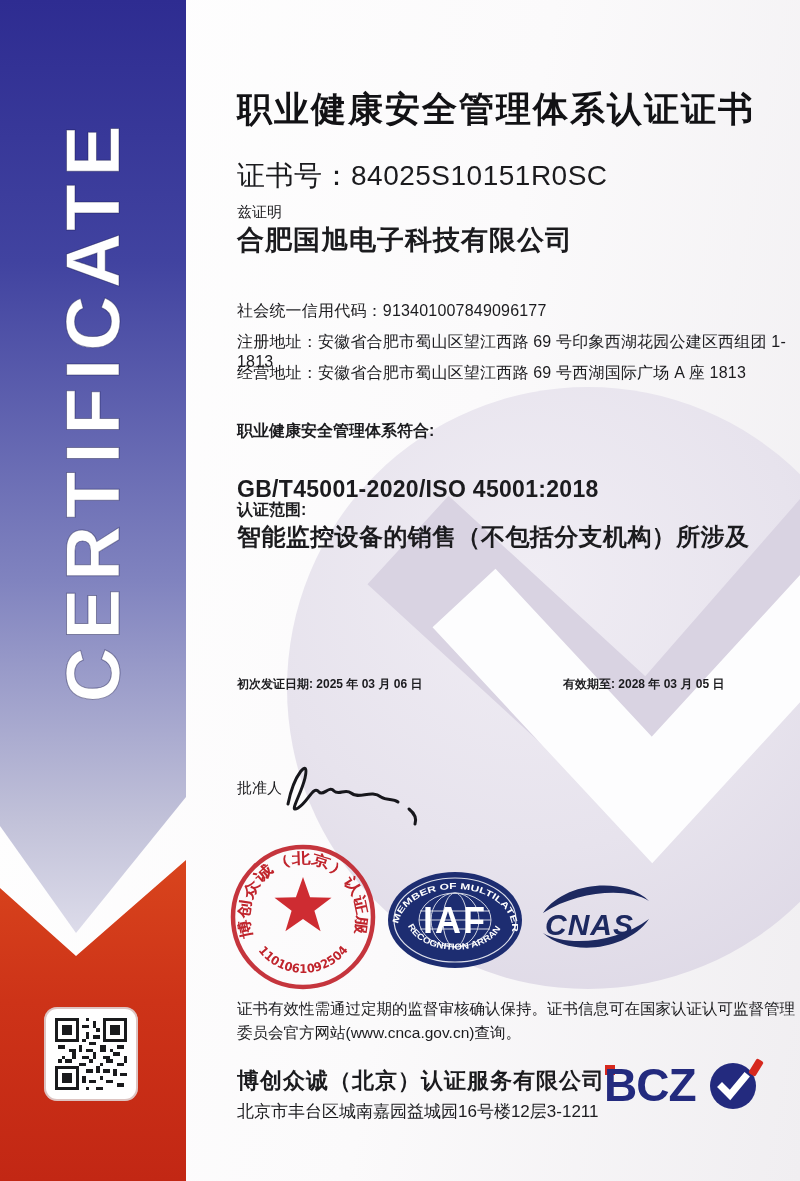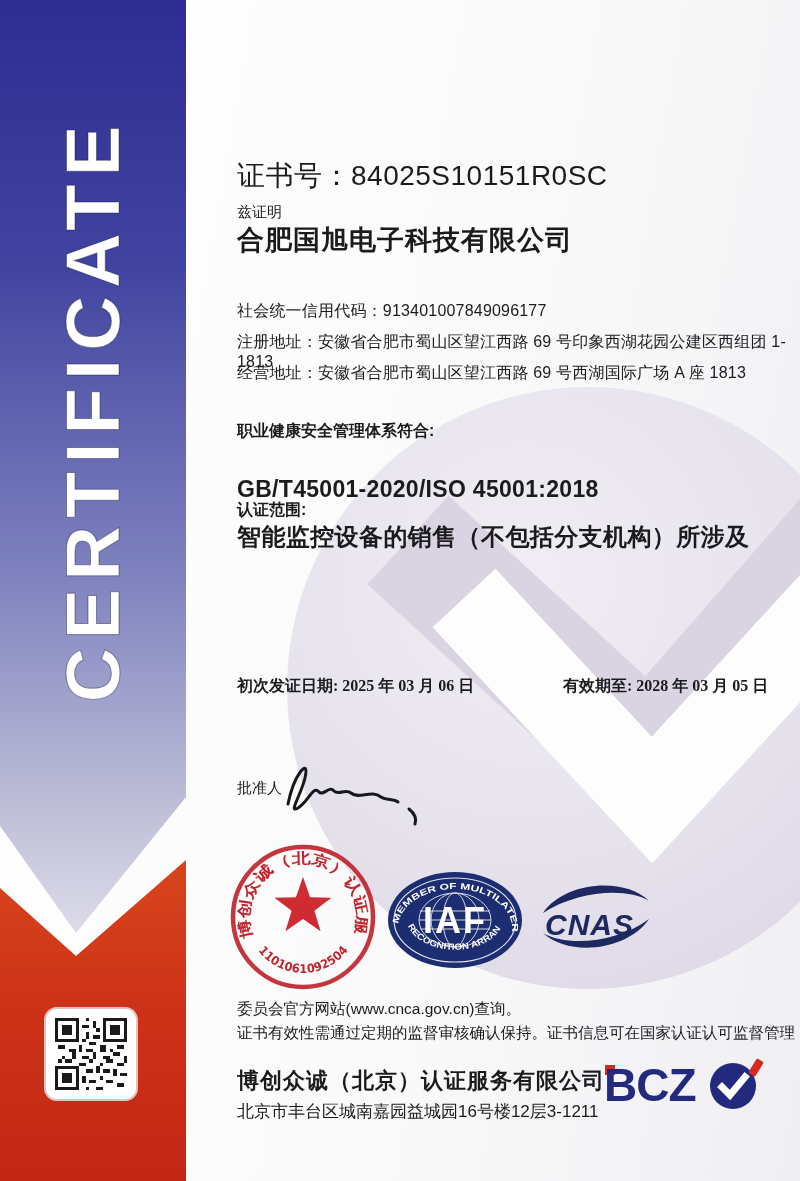--- a/index.html
+++ b/index.html
@@ -37,21 +37,21 @@
   }
   
   .title{left:237px;top:86px;font-size:35px;font-weight:700;letter-spacing:2px;color:#121215;}
   .certno{left:237px;top:157px;font-size:28px;font-weight:500;letter-spacing:.5px;}
   .intro{left:237px;top:203px;font-size:15px;font-weight:400;}
   .company{left:237px;top:222px;font-size:27px;font-weight:700;letter-spacing:1px;}
   .infoline{font-size:16px;font-weight:500;letter-spacing:.2px;}
   .lbl{font-size:16px;font-weight:600;}
   .std{left:237px;top:444px;font-size:23px;font-weight:700;letter-spacing:.3px;margin-top:32px;}
   .scope{left:237px;top:521px;width:540px;font-size:24px;font-weight:700;line-height:31px;letter-spacing:.4px;}
-  .dateline{font-size:16px;font-weight:600;font-family:Liberation Serif, serif;}
+  .dateline{font-size:12px;font-weight:600;}
   .approver{left:237px;top:779px;font-size:15px;font-weight:500;}
   .notice{font-size:15.5px;font-weight:500;line-height:23.5px;width:560px;}
   .issuer{left:237px;top:1066px;font-size:22px;font-weight:700;letter-spacing:1px;}
   .issuer-addr{left:237px;top:1100px;font-size:17px;font-weight:500;}
   
   .cnas-info{left:657px;top:877px;display:flex;flex-direction:column;color:#1b2050;}
   .cnas-info .cn{font-size:13px;font-weight:600;line-height:18px;}
   .cnas-info .en{font-size:11.5px;font-weight:700;line-height:16px;letter-spacing:0;}
   
   .bcz{left:604px;top:1062px;width:170px;height:50px;z-index:2;}
@@ -139,20 +139,21 @@
           <rect x="10" y="18" width="2" height="1"></rect>
         <rect x="13" y="17" width="1" height="1"></rect>
           <rect x="15" y="18" width="2" height="1"></rect>
         <rect x="18" y="19" width="2" height="1"></rect>
           <rect x="9" y="20" width="1" height="1"></rect>
         <rect x="12" y="20" width="2" height="1"></rect>
       </g>
     </svg>
   </div>
 
+  <div class="abs title z2">职业健康安全管理体系认证证书</div>
   <div class="abs certno z2"><span>证书号：</span><span>84025S10151R0SC</span></div>
   <div class="abs intro z2">兹证明</div>
   <div class="abs company z2">合肥国旭电子科技有限公司</div>
 
   <div class="abs infoline z2" style="left:237px;top:301px">社会统一信用代码：913401007849096177</div>
   <div class="abs infoline z2" style="left:237px;top:332px">注册地址：安徽省合肥市蜀山区望江西路 69 号印象西湖花园公建区西组团 1-1813</div>
   <div class="abs infoline z2" style="left:237px;top:363px">经营地址：安徽省合肥市蜀山区望江西路 69 号西湖国际广场 A 座 1813</div>
 
   <div class="abs lbl z2" style="left:237px;top:421px">职业健康安全管理体系符合:</div>
   <div class="abs std z2">GB/T45001-2020/ISO 45001:2018</div>
@@ -213,22 +214,22 @@
     </text>
   </svg>
 
   <svg class="abs z3" style="left:537px;top:879px" width="118" height="76" viewBox="0 0 118 76">
     <path d="M 6 34 C 28 2 88 -2 112 22 C 90 8 40 12 6 34 Z" fill="#1d2960"></path>
     <path d="M 112 40 C 90 72 32 78 6 54 C 30 68 80 64 112 40 Z" fill="#1d2960"></path>
     <text x="8" y="56" font-size="30" font-weight="700" font-style="italic" fill="#1d2960" font-family="'Liberation Sans',sans-serif" letter-spacing="1">CNAS</text>
   </svg>
 
   <div class="abs notice z2" style="left:237px;top:997px">
+    <div>证书有效性需通过定期的监督审核确认保持。证书信息可在国家认证认可监督管理</div>
     <div>委员会官方网站(www.cnca.gov.cn)查询。</div>
-    <div>证书有效性需通过定期的监督审核确认保持。证书信息可在国家认证认可监督管理</div>
   </div>
   <div class="abs issuer z2">博创众诚（北京）认证服务有限公司</div>
   <div class="abs issuer-addr z2">北京市丰台区城南嘉园益城园16号楼12层3-1211</div>
 
   <div class="abs bcz">
     <span class="redsq"></span>
     <span class="letters">BCZ</span>
     <span class="circle">
       <svg width="46" height="46" viewBox="0 0 46 46">
         <path d="M 12 24 L 20 32 L 35 14" fill="none" stroke="#ffffff" stroke-width="7" stroke-linecap="square"></path>

